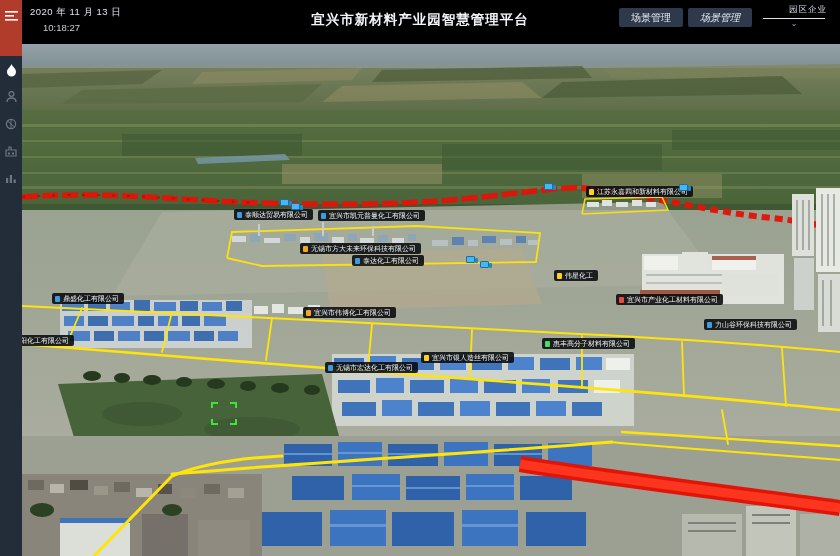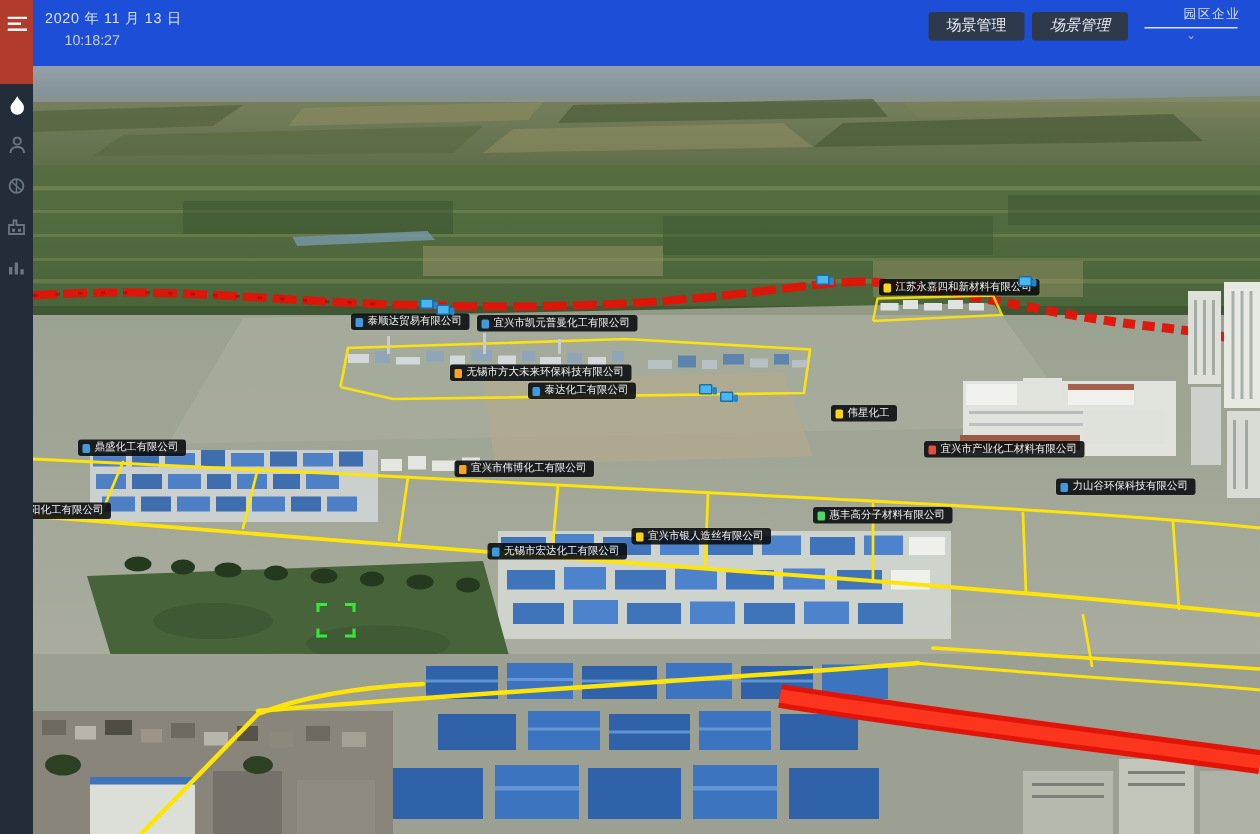--- a/index.html
+++ b/index.html
@@ -5,21 +5,21 @@
   * { margin:0; padding:0; box-sizing:border-box; }
   html,body { width:840px; height:556px; overflow:hidden; background:#0e131b;
     font-family:"Liberation Sans", sans-serif; }
   #stage { position:relative; width:840px; height:556px; overflow:hidden; }
 
   
   #map { position:absolute; left:22px; top:44px; width:818px; height:512px; overflow:hidden; background:#6a7553; }
   #map svg { display:block; }
 
   
-  #header { position:absolute; left:0; top:0; width:840px; height:44px; background:#1d4ed8; z-index:30; }
+  #header { position:absolute; left:0; top:0; width:840px; height:44px; background:#000000; z-index:30; }
   #dateline { position:absolute; left:30px; top:6px; font-size:9.5px; color:#dde2ea; letter-spacing:.5px; }
   #timeline { position:absolute; left:43px; top:22px; font-size:9.5px; color:#c7cdd8; }
   #title { position:absolute; left:0; right:0; top:11px; text-align:center; font-size:13.5px; font-weight:bold; color:#f2f4f8; letter-spacing:1px; }
   .hbtn { position:absolute; top:8px; height:19px; line-height:19px; padding:0 12px; background:#2e3a4b; color:#e8ebf1; font-size:10px; border-radius:2px; cursor:pointer; }
   #btn-zone { right:157px; }
   #btn-scene { right:88px;font-style:italic; }
   #dropdown { position:absolute; right:13px; top:4px; width:66px; text-align:center; cursor:pointer; }
   #dropdown .dlabel { font-size:8.5px; color:#d9dde8; letter-spacing:1px;text-align:right; }
   #dropdown .dline { margin:2px auto 0; width:62px; border-bottom:1.5px solid #dfe3ea; }
   #dropdown .chev { margin-top:1px; color:#aab2c0; font-size:8px; line-height:8px; }
@@ -437,20 +437,21 @@
       </div>
       <div class="truck" style="left: 679px; top: 184px;">
         <span class="box"></span>
         <span class="cab"></span>
       </div>
     </div>
 
   <div id="header">
     <div id="dateline">2020 年 11 月 13 日</div>
     <div id="timeline">10:18:27</div>
+    <div id="title">宜兴市新材料产业园智慧管理平台</div>
     <div class="hbtn" id="btn-zone">场景管理</div>
     <div class="hbtn" id="btn-scene">场景管理</div>
     <div id="dropdown">
       <div class="dlabel">园区企业</div>
       <div class="dline"></div>
       <div class="chev">⌄</div>
     </div>
   </div>
 
   <div id="sidebar">

